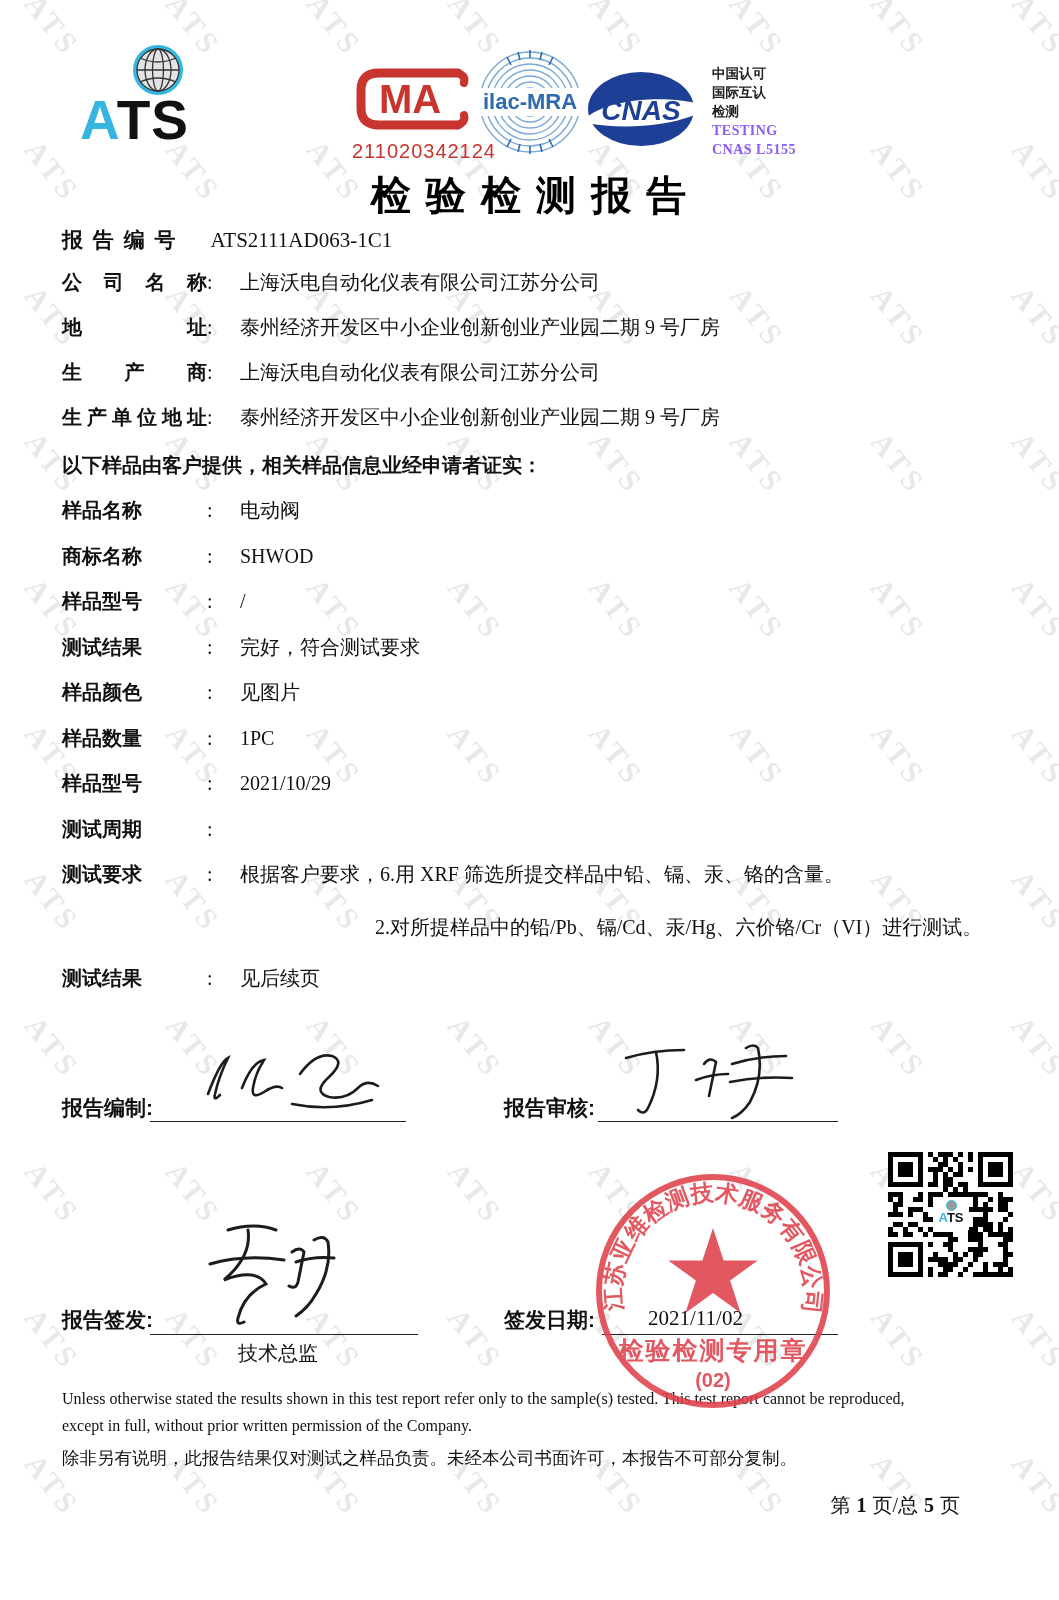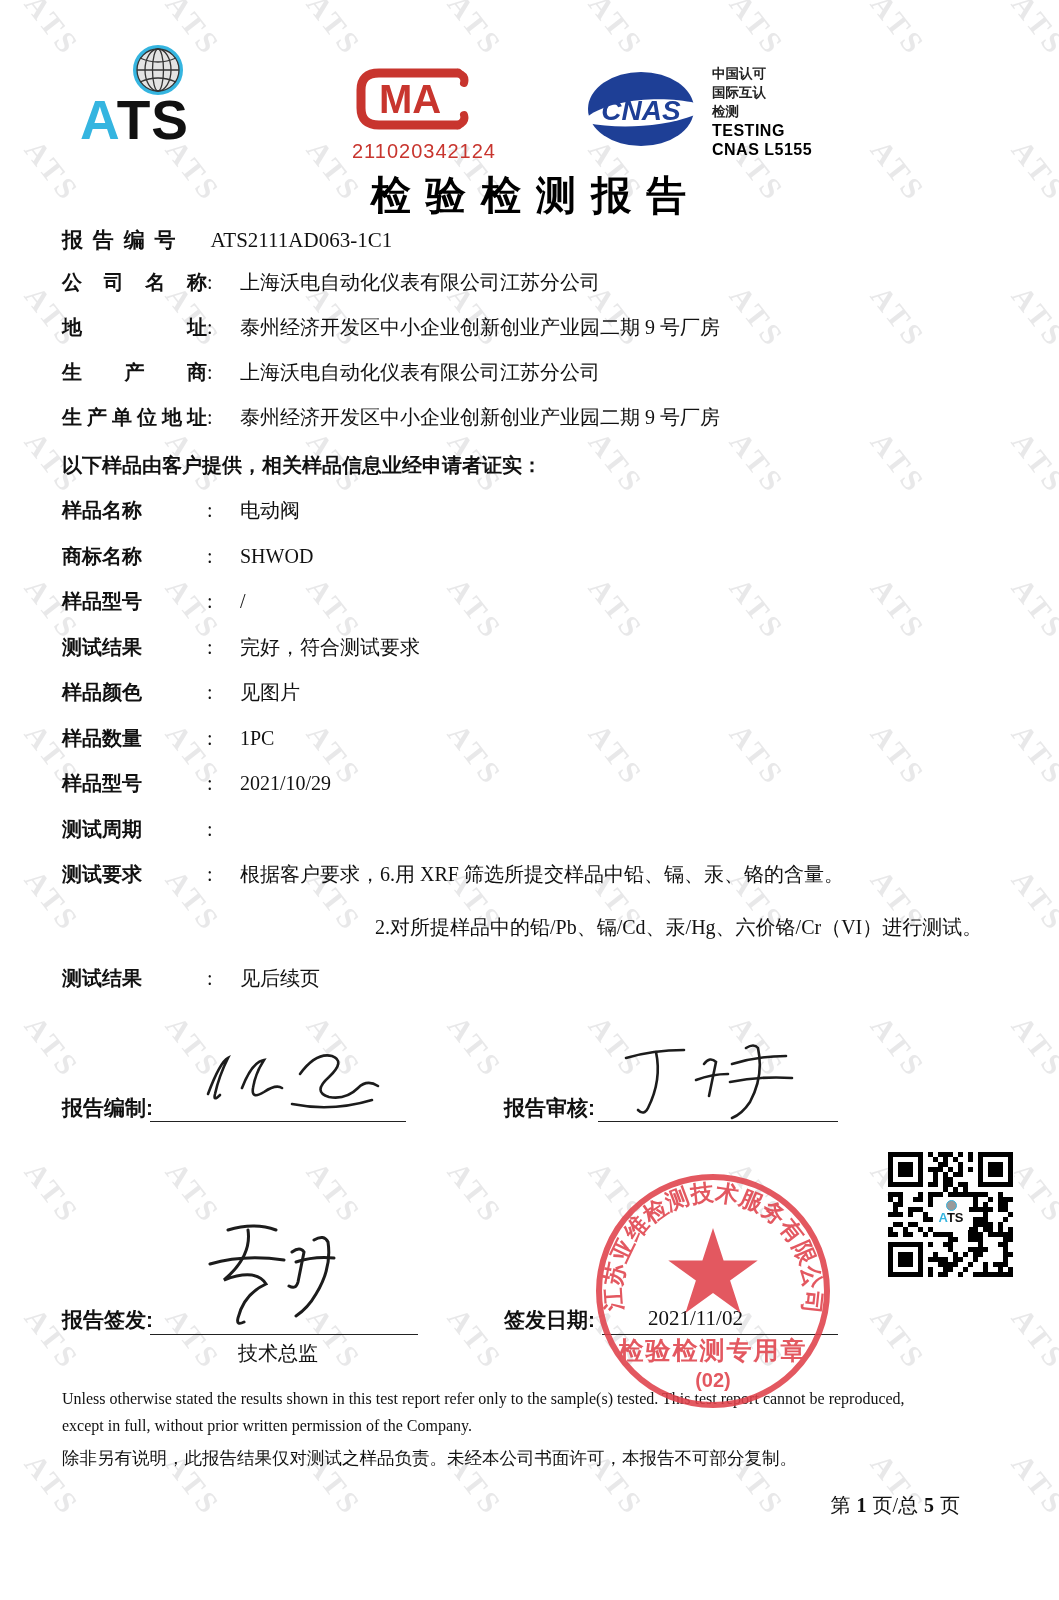--- a/index.html
+++ b/index.html
@@ -17,22 +17,22 @@
   .ats-letters{font-family:"Liberation Sans","DejaVu Sans",sans-serif;font-weight:900;
                font-size:55px;line-height:48px;letter-spacing:1px;color:#111;}
   .ats-letters .a{color:#35b5e0;}
   .cma-block{position:absolute;left:352px;top:64px;width:118px;text-align:center;}
   .cma-number{font-family:"Liberation Sans",sans-serif;font-size:20px;color:#c8352e;
               letter-spacing:1px;margin-top:2px;}
   .ilac-block{position:absolute;left:476px;top:48px;}
   .cnas-block{position:absolute;left:586px;top:70px;}
   .cnas-text{position:absolute;left:712px;top:64px;font-family:"Liberation Sans",sans-serif;
              font-size:13.5px;font-weight:bold;line-height:19px;color:#222;}
-  .cnas-text .en{font-family:Liberation Sans, sans-serif;
-                 font-size:16px;color:#000000;letter-spacing:0.5px;}
+  .cnas-text .en{font-family:Liberation Serif, serif;
+                 font-size:14px;color:#8b5cf6;letter-spacing:0.5px;}
   
   .doc-title{position:absolute;left:0;top:168px;width:100%;text-align:center;
              font-family:"Liberation Sans","DejaVu Sans",sans-serif;font-weight:900;
              font-size:40px;letter-spacing:2px;color:#000;}
   .report-no{position:absolute;left:62px;top:226px;display:flex;align-items:baseline;}
   .report-no .lab{font-family:"Liberation Sans",sans-serif;font-weight:bold;font-size:21px;
                   letter-spacing:2px;margin-right:33px;}
   .report-no .val{font-size:21px;}
   
   #company-rows{position:absolute;left:62px;top:260px;width:950px;}
@@ -185,20 +185,40 @@
 
     <div class="cma-block">
       <svg width="118" height="70" viewBox="0 0 118 70">
         <path d="M106 9 H27 Q9 9 9 26 V44 Q9 61 27 61 H106" fill="none" stroke="#c8352e" stroke-width="9" stroke-linecap="round"></path>
         <path d="M106 9 q8 3 6 10 M106 61 q8 -3 6 -10" fill="none" stroke="#c8352e" stroke-width="8" stroke-linecap="round"></path>
         <text x="58" y="49" text-anchor="middle" font-family="Liberation Sans, sans-serif" font-weight="900" font-size="40" fill="#c8352e">MA</text>
       </svg>
       <div class="cma-number">211020342124</div>
     </div>
 
+    <div class="ilac-block">
+      <svg width="108" height="108" viewBox="0 0 108 108">
+        <g fill="none" stroke="#7aa8d6" stroke-width="1.4">
+          <circle cx="54" cy="54" r="50"></circle>
+            <circle cx="54" cy="54" r="44"></circle>
+          <circle cx="54" cy="54" r="38"></circle>
+            <circle cx="54" cy="54" r="32"></circle>
+          <circle cx="54" cy="54" r="26"></circle>
+            <circle cx="54" cy="54" r="20"></circle>
+          <circle cx="54" cy="54" r="14"></circle>
+            <circle cx="54" cy="54" r="8"></circle>
+        </g>
+        <g stroke="#2e6ab0" stroke-width="1.6">
+          <path d="M54 2 v8 M42 4 l2 8 M66 4 l-2 8 M31 9 l4 8 M77 9 l-4 8"></path>
+          <path d="M54 106 v-8 M42 104 l2 -8 M66 104 l-2 -8 M31 99 l4 -8 M77 99 l-4 -8"></path>
+        </g>
+        <rect x="2" y="40" width="104" height="28" fill="#ffffff"></rect>
+        <text x="54" y="61" text-anchor="middle" font-family="Liberation Sans, sans-serif" font-weight="900" font-size="22" fill="#2e6ab0">ilac-MRA</text>
+      </svg>
+    </div>
 
     <div class="cnas-block">
       <svg width="110" height="78" viewBox="0 0 110 78">
         <ellipse cx="55" cy="39" rx="53" ry="37" fill="#1e3f96"></ellipse>
         <path d="M1 47 C25 28 80 26 109 33 L109 45 C75 58 30 59 1 53 Z" fill="#ffffff"></path>
         <text x="55" y="50" text-anchor="middle" font-family="Liberation Sans, sans-serif" font-weight="900" font-style="italic" font-size="28" fill="#1e3f96">CNAS</text>
       </svg>
     </div>
     <div class="cnas-text">
       <div>中国认可</div>

